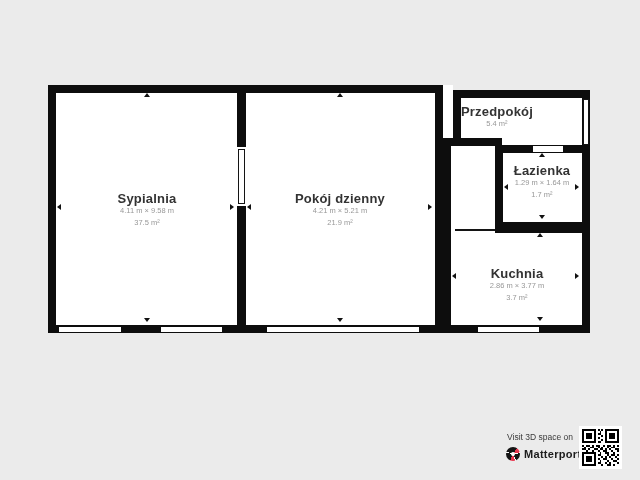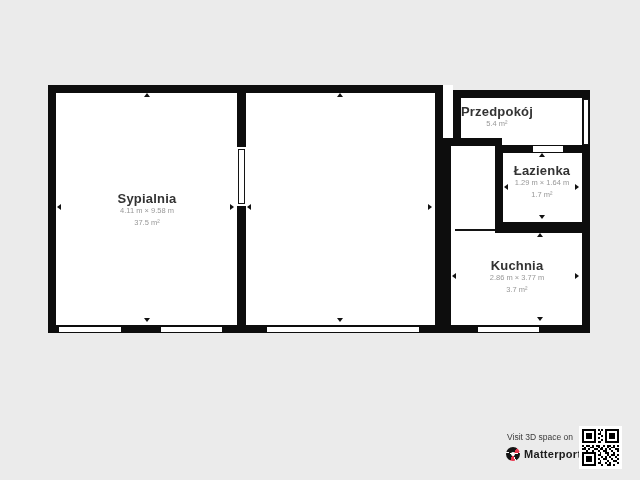--- a/index.html
+++ b/index.html
@@ -98,33 +98,38 @@
   <div class="ar d" style="left:537px;top:317px;"></div>
   <div class="ar l" style="left:452px;top:273px;"></div>
   <div class="ar r" style="left:575px;top:273px;"></div>
 
   <div class="lbl" style="left:87px;top:193px;">
     <div class="nm">Sypialnia</div>
     <div class="dm">4.11 m × 9.58 m</div>
     <div class="dm">37.5 m²</div>
   </div>
 
+  <div class="lbl" style="left:280px;top:193px;">
+    <div class="nm">Pokój dzienny</div>
+    <div class="dm">4.21 m × 5.21 m</div>
+    <div class="dm">21.9 m²</div>
+  </div>
 
   <div class="lbl" style="left:437px;top:106px;">
     <div class="nm">Przedpokój</div>
     <div class="dm">5.4 m²</div>
   </div>
 
   <div class="lbl" style="left:482px;top:165px;">
     <div class="nm">Łazienka</div>
     <div class="dm">1.29 m × 1.64 m</div>
     <div class="dm">1.7 m²</div>
   </div>
 
-  <div class="lbl" style="left:457px;top:260px;text-align:center;">
+  <div class="lbl" style="left:457px;top:268px;text-align:center;">
     <div class="nm">Kuchnia</div>
     <div class="dm">2.86 m × 3.77 m</div>
     <div class="dm">3.7 m²</div>
   </div>
 
   <div class="visit">Visit 3D space on</div>
 
   <div class="brandrow">
     <div class="mp-icon">
         <span></span>

